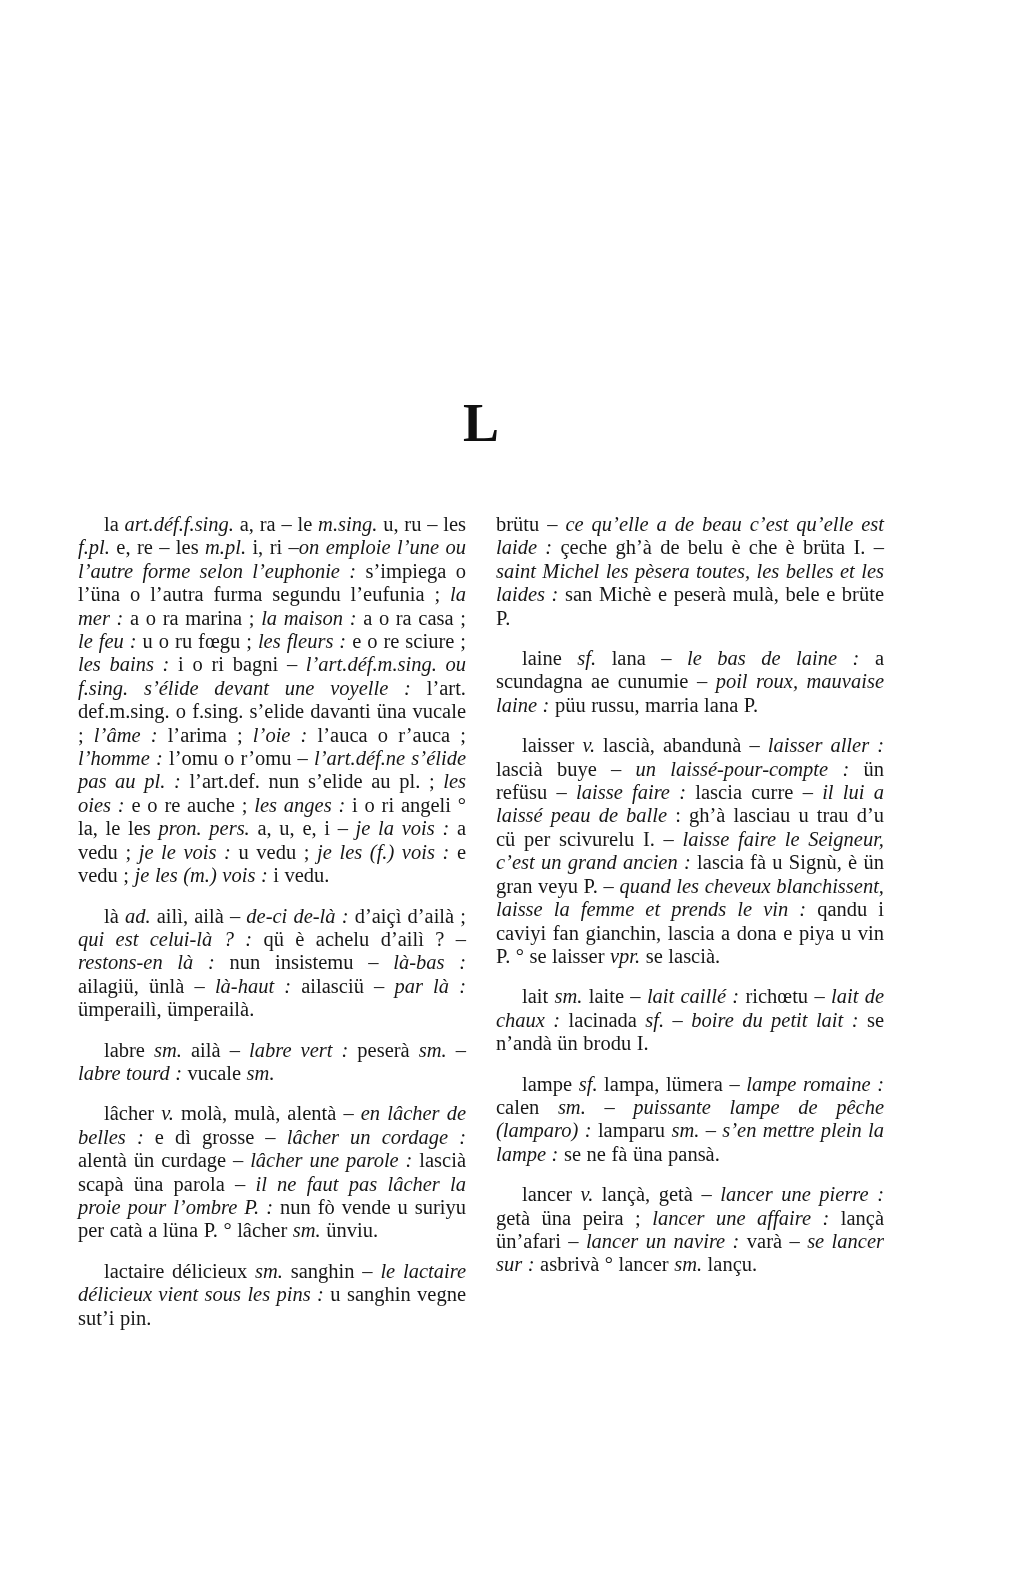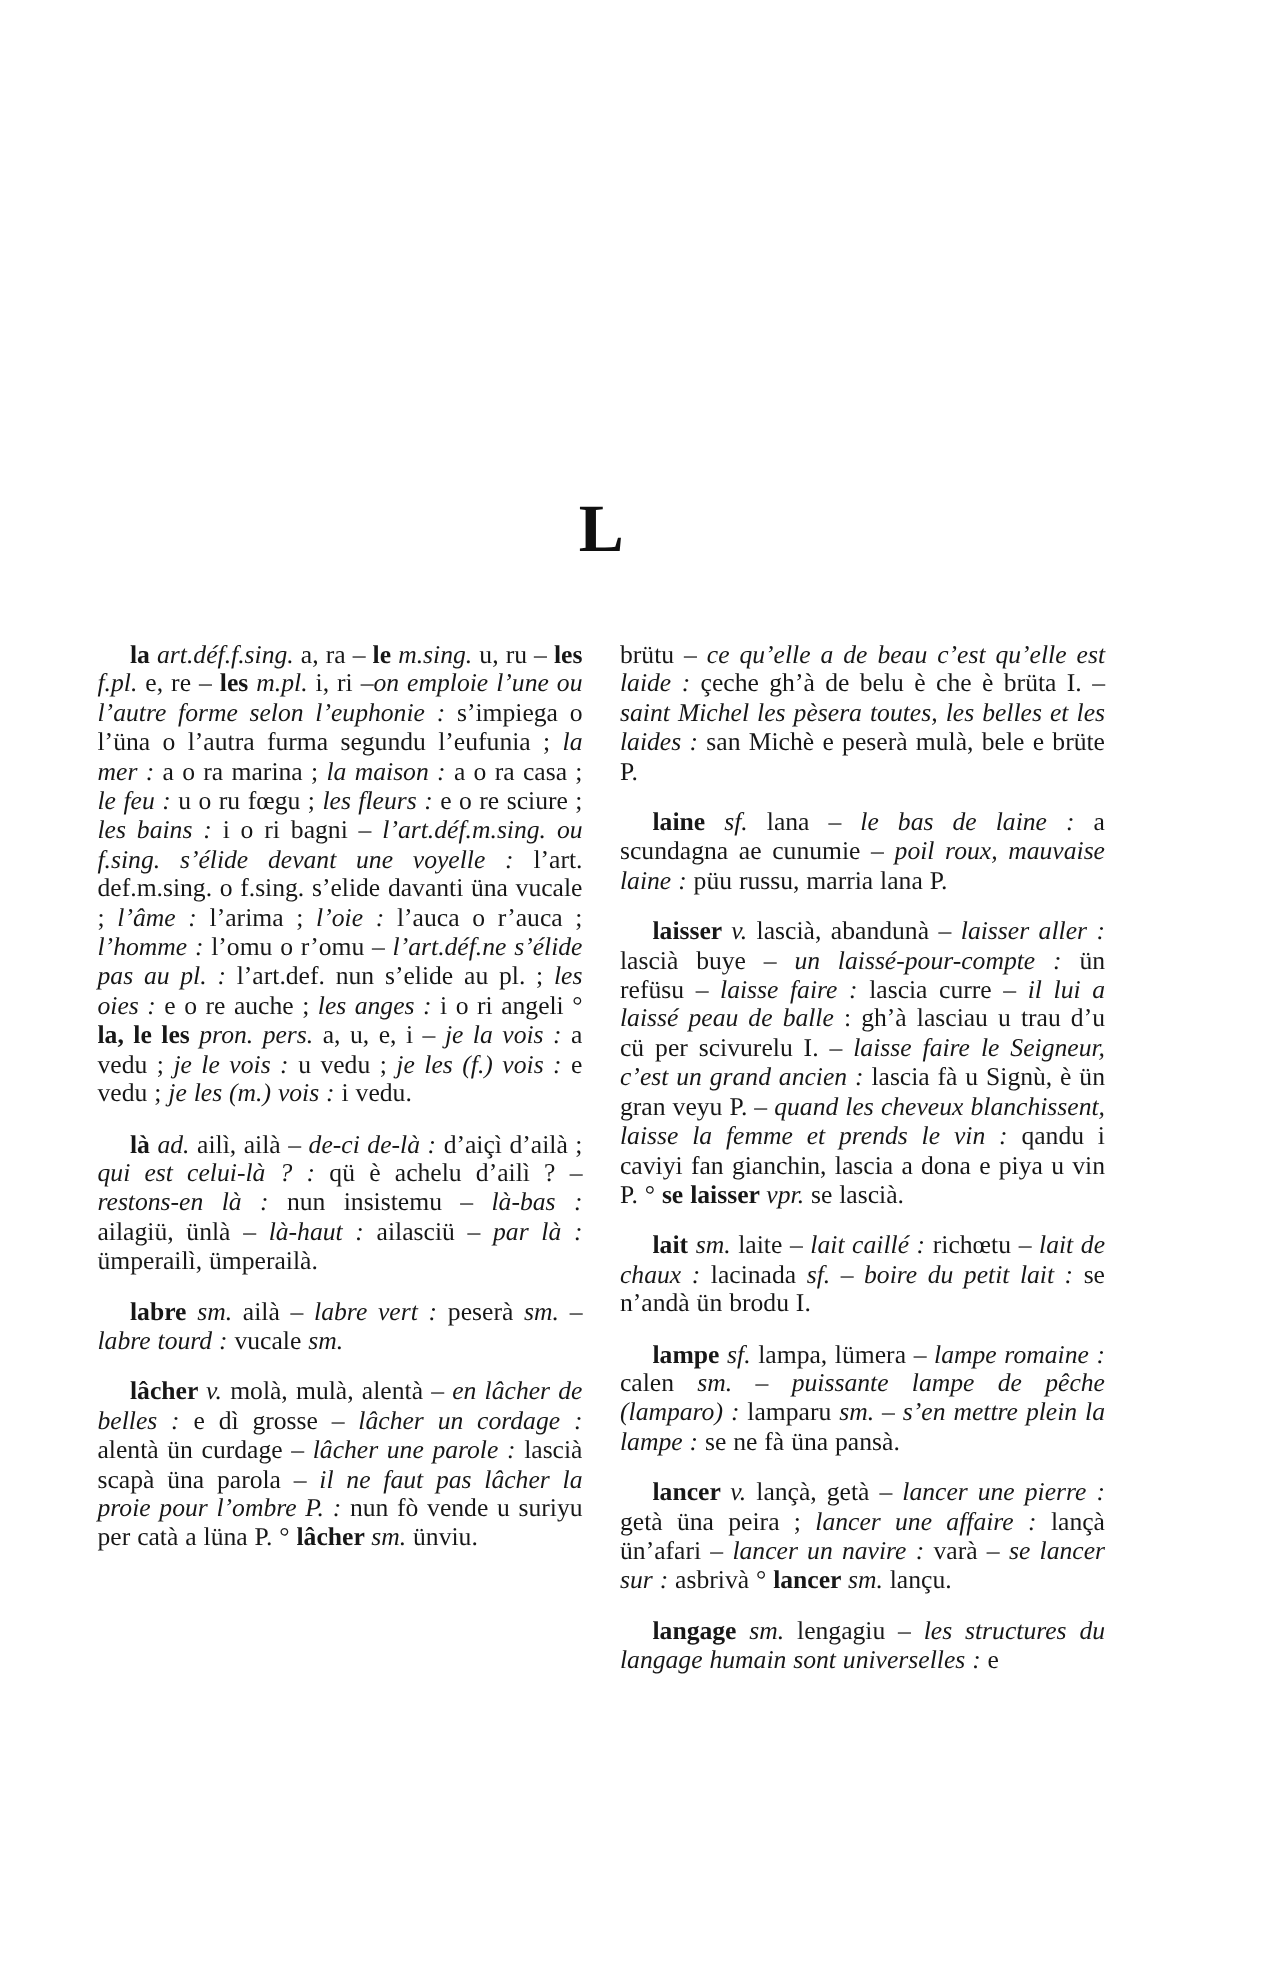--- a/index.html
+++ b/index.html
@@ -45,39 +45,39 @@
     text-align: justify;
     text-indent: 26px;
     word-spacing: 0.4px;
   }
   .entry + .entry {
     margin-top: 17px;
   }
   .entry.no-indent {
     text-indent: 0;
   }
-  .hw { font-weight: bold; }
+  .hw { font-weight: normal; }
   .it { font-style: italic; }
   .rm { font-style: normal; }
 </style>
 </head>
 <body>
 
 <div class="page">
   <div class="section-letter">L</div>
   <div class="text-block">
     <div class="column">
         <p class="entry"><span class="hw">la </span><span class="it">art.déf.f.sing. </span><span class="rm">a, ra – </span><span class="hw">le </span><span class="it">m.sing. </span><span class="rm">u, ru – </span><span class="hw">les </span><span class="it">f.pl. </span><span class="rm">e, re – </span><span class="hw">les </span><span class="it">m.pl. </span><span class="rm">i, ri –</span><span class="it">on emploie l’une ou l’autre forme selon l’euphonie : </span><span class="rm">s’impiega o l’üna o l’autra furma segundu l’eufunia ; </span><span class="it">la mer : </span><span class="rm">a o ra marina ; </span><span class="it">la maison : </span><span class="rm">a o ra casa ; </span><span class="it">le feu : </span><span class="rm">u o ru fœgu ; </span><span class="it">les fleurs : </span><span class="rm">e o re sciure ; </span><span class="it">les bains : </span><span class="rm">i o ri bagni – </span><span class="it">l’art.déf.m.sing. ou f.sing. s’élide devant une voyelle : </span><span class="rm">l’art. def.m.sing. o f.sing. s’elide davanti üna vucale ; </span><span class="it">l’âme : </span><span class="rm">l’arima ; </span><span class="it">l’oie : </span><span class="rm">l’auca o r’auca ; </span><span class="it">l’homme : </span><span class="rm">l’omu o r’omu – </span><span class="it">l’art.déf.ne s’élide pas au pl. : </span><span class="rm">l’art.def. nun s’elide au pl. ; </span><span class="it">les oies : </span><span class="rm">e o re auche ; </span><span class="it">les anges : </span><span class="rm">i o ri angeli ° </span><span class="hw">la, le les </span><span class="it">pron. pers. </span><span class="rm">a, u, e, i – </span><span class="it">je la vois : </span><span class="rm">a vedu ; </span><span class="it">je le vois : </span><span class="rm">u vedu ; </span><span class="it">je les (f.) vois : </span><span class="rm">e vedu ; </span><span class="it">je les (m.) vois : </span><span class="rm">i vedu.</span></p>
         <p class="entry"><span class="hw">là </span><span class="it">ad. </span><span class="rm">ailì, ailà – </span><span class="it">de-ci de-là : </span><span class="rm">d’aiçì d’ailà ; </span><span class="it">qui est celui-là ? : </span><span class="rm">qü è achelu d’ailì ? – </span><span class="it">restons-en là : </span><span class="rm">nun insistemu – </span><span class="it">là-bas : </span><span class="rm">ailagiü, ünlà – </span><span class="it">là-haut : </span><span class="rm">ailasciü – </span><span class="it">par là : </span><span class="rm">ümperailì, ümperailà.</span></p>
         <p class="entry"><span class="hw">labre </span><span class="it">sm. </span><span class="rm">ailà – </span><span class="it">labre vert : </span><span class="rm">peserà </span><span class="it">sm. </span><span class="rm">– </span><span class="it">labre tourd : </span><span class="rm">vucale </span><span class="it">sm.</span></p>
         <p class="entry"><span class="hw">lâcher </span><span class="it">v. </span><span class="rm">molà, mulà, alentà – </span><span class="it">en lâcher de belles : </span><span class="rm">e dì grosse – </span><span class="it">lâcher un cordage : </span><span class="rm">alentà ün curdage – </span><span class="it">lâcher une parole : </span><span class="rm">lascià scapà üna parola – </span><span class="it">il ne faut pas lâcher la proie pour l’ombre P. : </span><span class="rm">nun fò vende u suriyu per catà a lüna P. ° </span><span class="hw">lâcher </span><span class="it">sm. </span><span class="rm">ünviu.</span></p>
+        <p class="entry"><span class="hw">lactaire délicieux </span><span class="it">sm. </span><span class="rm">sanghin – </span><span class="it">le lactaire délicieux vient sous les pins : </span><span class="rm">u sanghin vegne sut’i pin.</span></p>
       </div>
     <div class="column">
         <p class="entry no-indent"><span class="rm">brütu – </span><span class="it">ce qu’elle a de beau c’est qu’elle est laide : </span><span class="rm">çeche gh’à de belu è che è brüta I. – </span><span class="it">saint Michel les pèsera toutes, les belles et les laides : </span><span class="rm">san Michè e peserà mulà, bele e brüte P.</span></p>
         <p class="entry"><span class="hw">laine </span><span class="it">sf. </span><span class="rm">lana – </span><span class="it">le bas de laine : </span><span class="rm">a scundagna ae cunumie – </span><span class="it">poil roux, mauvaise laine : </span><span class="rm">püu russu, marria lana P.</span></p>
         <p class="entry"><span class="hw">laisser </span><span class="it">v. </span><span class="rm">lascià, abandunà – </span><span class="it">laisser aller : </span><span class="rm">lascià buye – </span><span class="it">un laissé-pour-compte : </span><span class="rm">ün refüsu – </span><span class="it">laisse faire : </span><span class="rm">lascia curre – </span><span class="it">il lui a laissé peau de balle </span><span class="rm">: gh’à lasciau u trau d’u cü per scivurelu I. – </span><span class="it">laisse faire le Seigneur, c’est un grand ancien : </span><span class="rm">lascia fà u Signù, è ün gran veyu P. – </span><span class="it">quand les cheveux blanchissent, laisse la femme et prends le vin : </span><span class="rm">qandu i caviyi fan gianchin, lascia a dona e piya u vin P. ° </span><span class="hw">se laisser </span><span class="it">vpr. </span><span class="rm">se lascià.</span></p>
         <p class="entry"><span class="hw">lait </span><span class="it">sm. </span><span class="rm">laite – </span><span class="it">lait caillé : </span><span class="rm">richœtu – </span><span class="it">lait de chaux : </span><span class="rm">lacinada </span><span class="it">sf. </span><span class="rm">– </span><span class="it">boire du petit lait : </span><span class="rm">se n’andà ün brodu I.</span></p>
         <p class="entry"><span class="hw">lampe </span><span class="it">sf. </span><span class="rm">lampa, lümera – </span><span class="it">lampe romaine : </span><span class="rm">calen </span><span class="it">sm. </span><span class="rm">– </span><span class="it">puissante lampe de pêche (lamparo) : </span><span class="rm">lamparu </span><span class="it">sm. </span><span class="rm">– </span><span class="it">s’en mettre plein la lampe : </span><span class="rm">se ne fà üna pansà.</span></p>
         <p class="entry"><span class="hw">lancer </span><span class="it">v. </span><span class="rm">lançà, getà – </span><span class="it">lancer une pierre : </span><span class="rm">getà üna peira ; </span><span class="it">lancer une affaire : </span><span class="rm">lançà ün’afari – </span><span class="it">lancer un navire : </span><span class="rm">varà – </span><span class="it">se lancer sur : </span><span class="rm">asbrivà ° </span><span class="hw">lancer </span><span class="it">sm. </span><span class="rm">lançu.</span></p>
-        <p class="entry"><span class="hw">langage </span><span class="it">sm. </span><span class="rm">lengagiu – </span><span class="it">les structures du langage humain sont universelles : </span><span class="rm">e</span></p>
       </div>
   </div>
 </div>
 
 </body></html>

